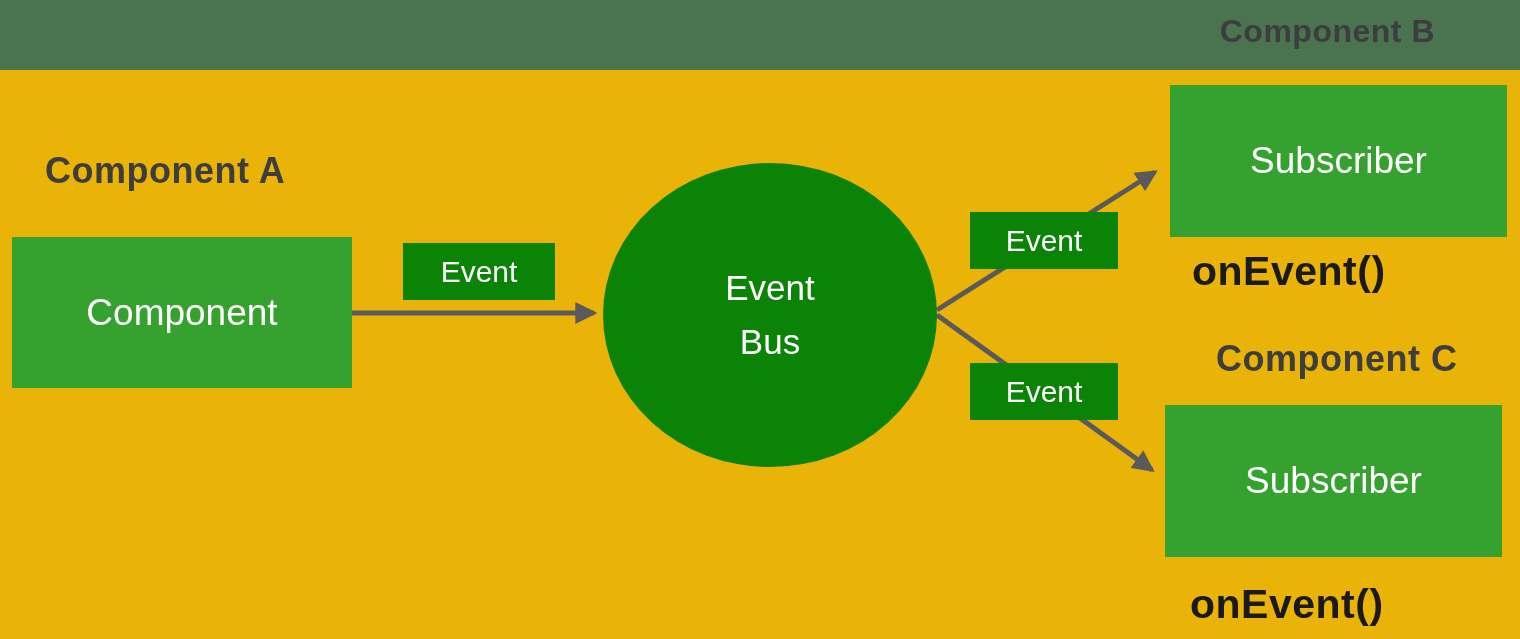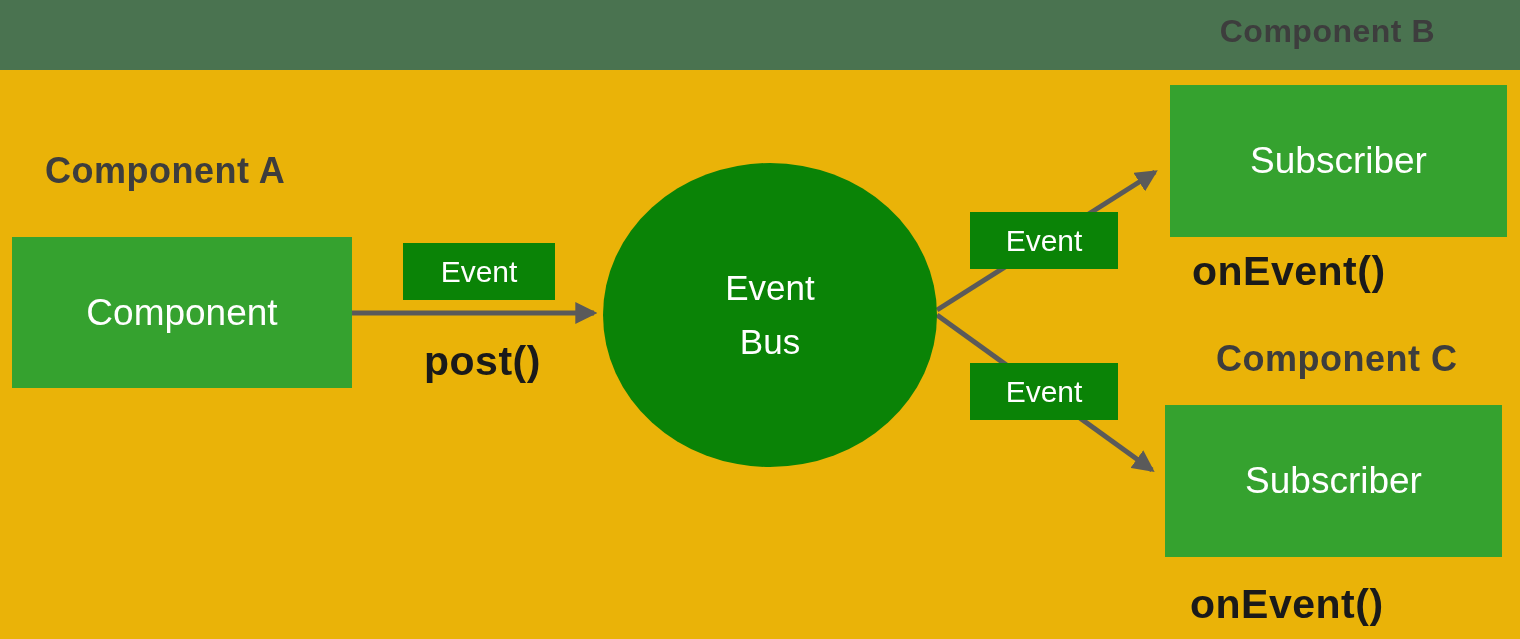--- a/index.html
+++ b/index.html
@@ -109,21 +109,20 @@
   <div class="component-label component-a">Component A</div>
 
   <div class="node-box publisher">
     <span>Component</span>
   </div>
 
   <div class="event-badge badge-1">
     <span>Event</span>
   </div>
 
-  <div class="method-label post-label">post()</div>
 
   <div class="bus-circle">
     <span>Event</span>
     <span>Bus</span>
   </div>
 
   <div class="event-badge badge-2">
     <span>Event</span>
   </div>
 

